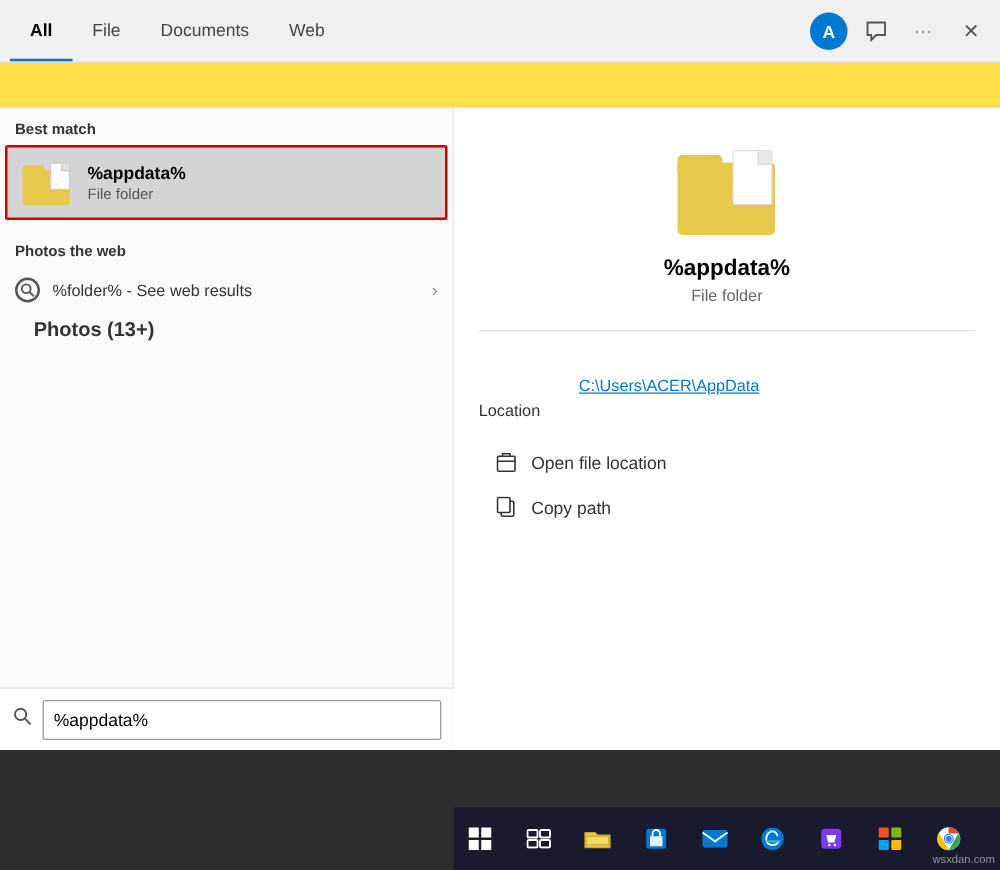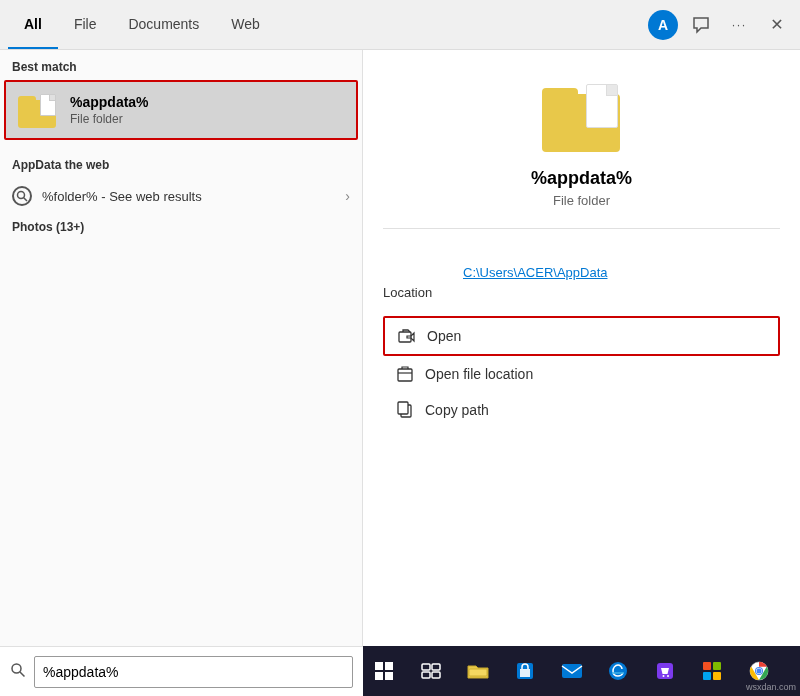--- a/index.html
+++ b/index.html
@@ -11,24 +11,25 @@
       background: #2d2d2d;
       position: relative;
     }
 
     
     .search-window {
       position: absolute;
       top: 0;
       left: 0;
       width: 800px;
-      height: 696px;
+      height: 600px;
       display: flex;
       flex-direction: column;
-      background: #0c4a6e;
+      background: #fde047;
+      gap: 36px;
     }
 
     
     .title-bar {
       display: flex;
       align-items: center;
       background: #f0f0f0;
       height: 50px;
       padding: 0 8px;
       border-bottom: 1px solid #ddd;
@@ -231,23 +232,24 @@
     }
 
     .web-result-arrow {
       font-size: 14px;
       color: #888;
     }
 
     
     .photos-section {
       padding: 6px 12px;
-      font-size: 12px;
+      font-size: 16px;
       font-weight: 600;
       color: #333;
+      margin-left: 15px;
     }
 
     
     .right-panel {
       flex: 1;
       display: flex;
       flex-direction: column;
       align-items: center;
       padding: 30px 20px 20px;
       background: #fff;
@@ -502,21 +504,21 @@
           <div class="folder-tab"></div>
           <div class="folder-paper"></div>
         </div>
         <div class="best-match-text">
           <div class="item-name">%appdata%</div>
           <div class="item-type">File folder</div>
         </div>
       </div>
 
       <div class="web-search-section">
-        <div class="section-label">AppData the web</div>
+        <div class="section-label">Photos the web</div>
         <div class="web-result-item">
           <div class="search-circle-icon">
             <svg width="12" height="12" viewBox="0 0 12 12">
               <circle cx="5" cy="5" r="3.5" stroke="#555" stroke-width="1.5" fill="none"></circle>
               <line x1="7.5" y1="7.5" x2="11" y2="11" stroke="#555" stroke-width="1.5"></line>
             </svg>
           </div>
           <span class="web-result-text">%folder% - See web results</span>
           <span class="web-result-arrow">›</span>
         </div>
@@ -549,30 +551,20 @@
       <div class="result-title">%appdata%</div>
       <div class="result-subtitle">File folder</div>
 
       <div class="divider"></div>
 
       <div class="location-row">
         <span class="location-label">Location</span>
         <span class="location-link">C:\Users\ACER\AppData</span>
       </div>
 
-      <div class="action-btn highlighted">
-        <div class="action-btn-icon">
-          <svg width="18" height="18" viewBox="0 0 18 18" fill="none">
-            <rect x="1" y="5" width="12" height="10" rx="1" stroke="#333" stroke-width="1.3" fill="none"></rect>
-            <path d="M5 5V3h5l2 2" stroke="#333" stroke-width="1.3" fill="none"></path>
-            <path d="M13 9l3-3v8l-3-3H9V9h4z" stroke="#333" stroke-width="1.2" fill="none"></path>
-          </svg>
-        </div>
-        <span class="action-btn-label">Open</span>
-      </div>
 
       <div class="action-btn">
         <div class="action-btn-icon">
           <svg width="16" height="18" viewBox="0 0 16 18" fill="none">
             <rect x="1" y="4" width="14" height="12" rx="1" stroke="#333" stroke-width="1.3" fill="none"></rect>
             <path d="M1 8h14" stroke="#333" stroke-width="1.2"></path>
             <path d="M5 4V2h6v2" stroke="#333" stroke-width="1.2"></path>
           </svg>
         </div>
         <span class="action-btn-label">Open file location</span>

